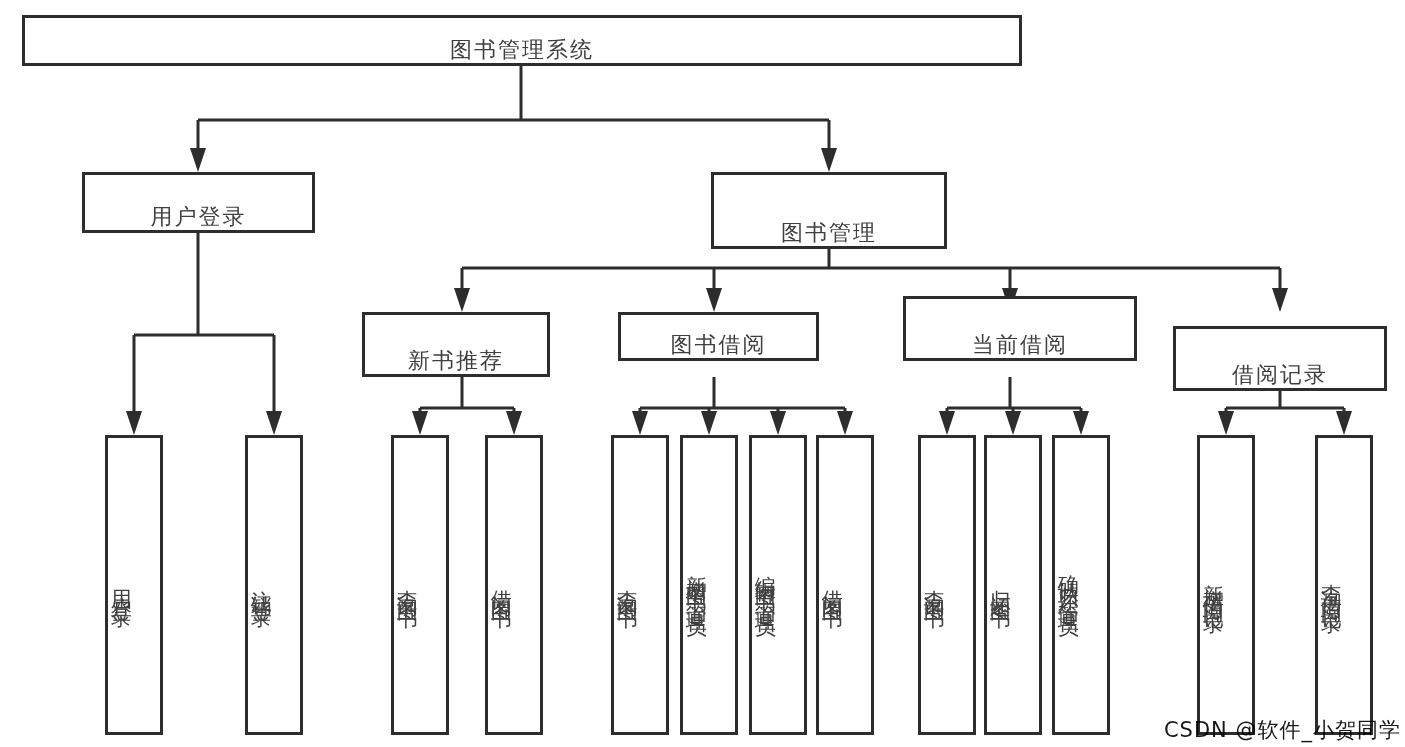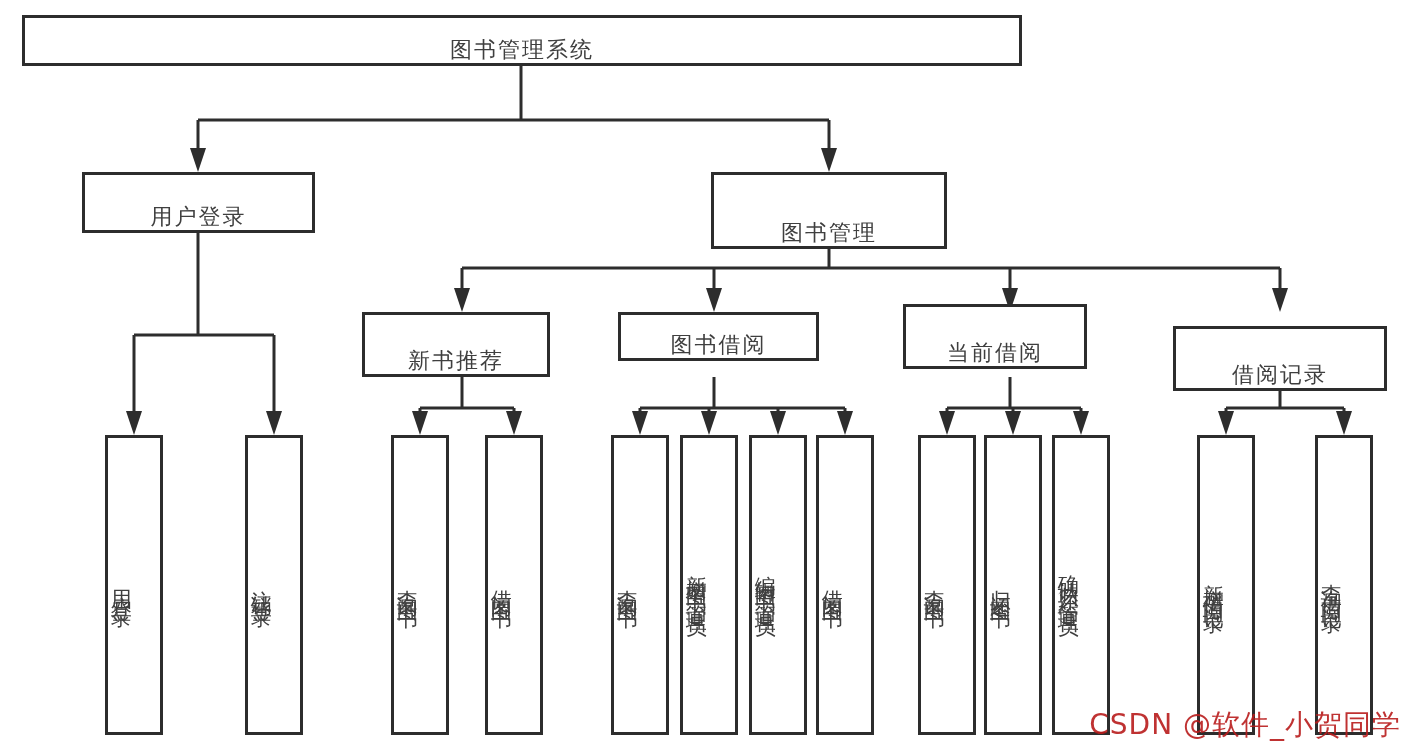--- a/index.html
+++ b/index.html
@@ -40,22 +40,22 @@
     writing-mode: vertical-rl;
     text-orientation: mixed;
     font-size: 21px;
     letter-spacing: 6px;
     padding: 4px 0;
   }
   .watermark {
     position: absolute;
     right: 4px;
     bottom: 3px;
-    font-size: 28px;
-    color: #b91c1c;
+    font-size: 21px;
+    color: #000000;
     letter-spacing: 1px;
     opacity: 0.9;
     z-index: 5;
     white-space: nowrap;
     margin-top: 14px;
   }
 </style>
 </head>
 <body>
 
@@ -147,21 +147,21 @@
   <div class="box" style="left:711px; top:172px; width:236px; height:77px;">
     <span>图书管理</span>
   </div>
 
   <div class="box" style="left:362px; top:312px; width:188px; height:65px;">
     <span>新书推荐</span>
   </div>
   <div class="box" style="left:618px; top:312px; width:201px; height:49px;">
     <span>图书借阅</span>
   </div>
-  <div class="box" style="left:903px; top:304px; width:184px; height:65px;">
+  <div class="box" style="left:903px; top:296px; width:234px; height:65px;">
     <span>当前借阅</span>
   </div>
   <div class="box" style="left:1173px; top:312px; width:214px; height:65px;margin-top:14px;">
     <span>借阅记录</span>
   </div>
 
   <div class="box vbox" style="left:105px; top:435px; width:58px; height:300px;">
     <span>用户登录</span>
   </div>
   <div class="box vbox" style="left:245px; top:435px; width:58px; height:300px;">

